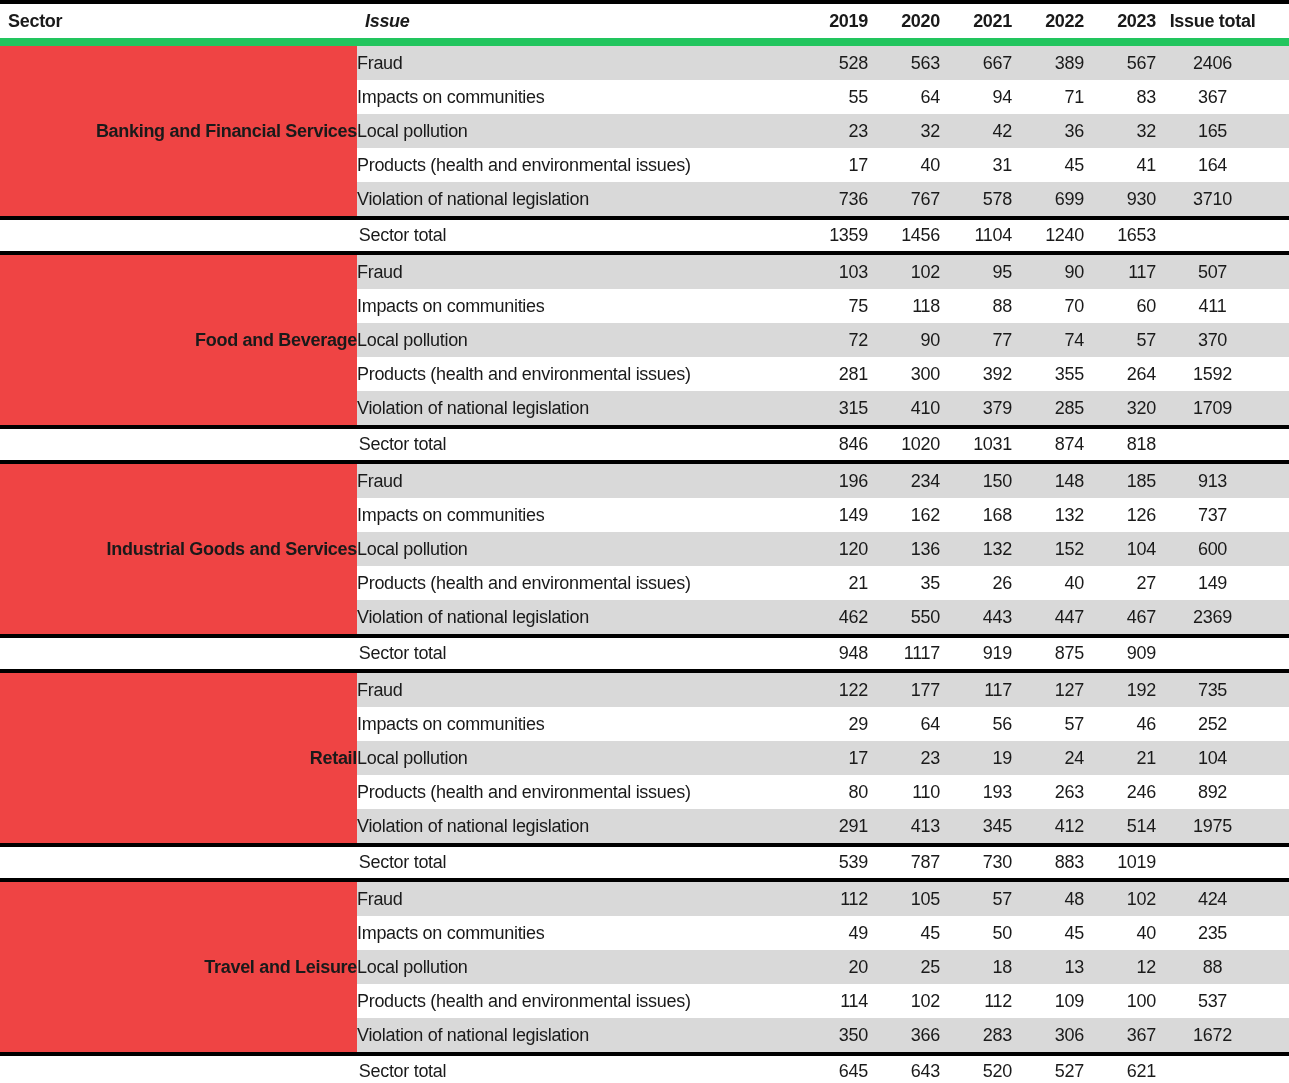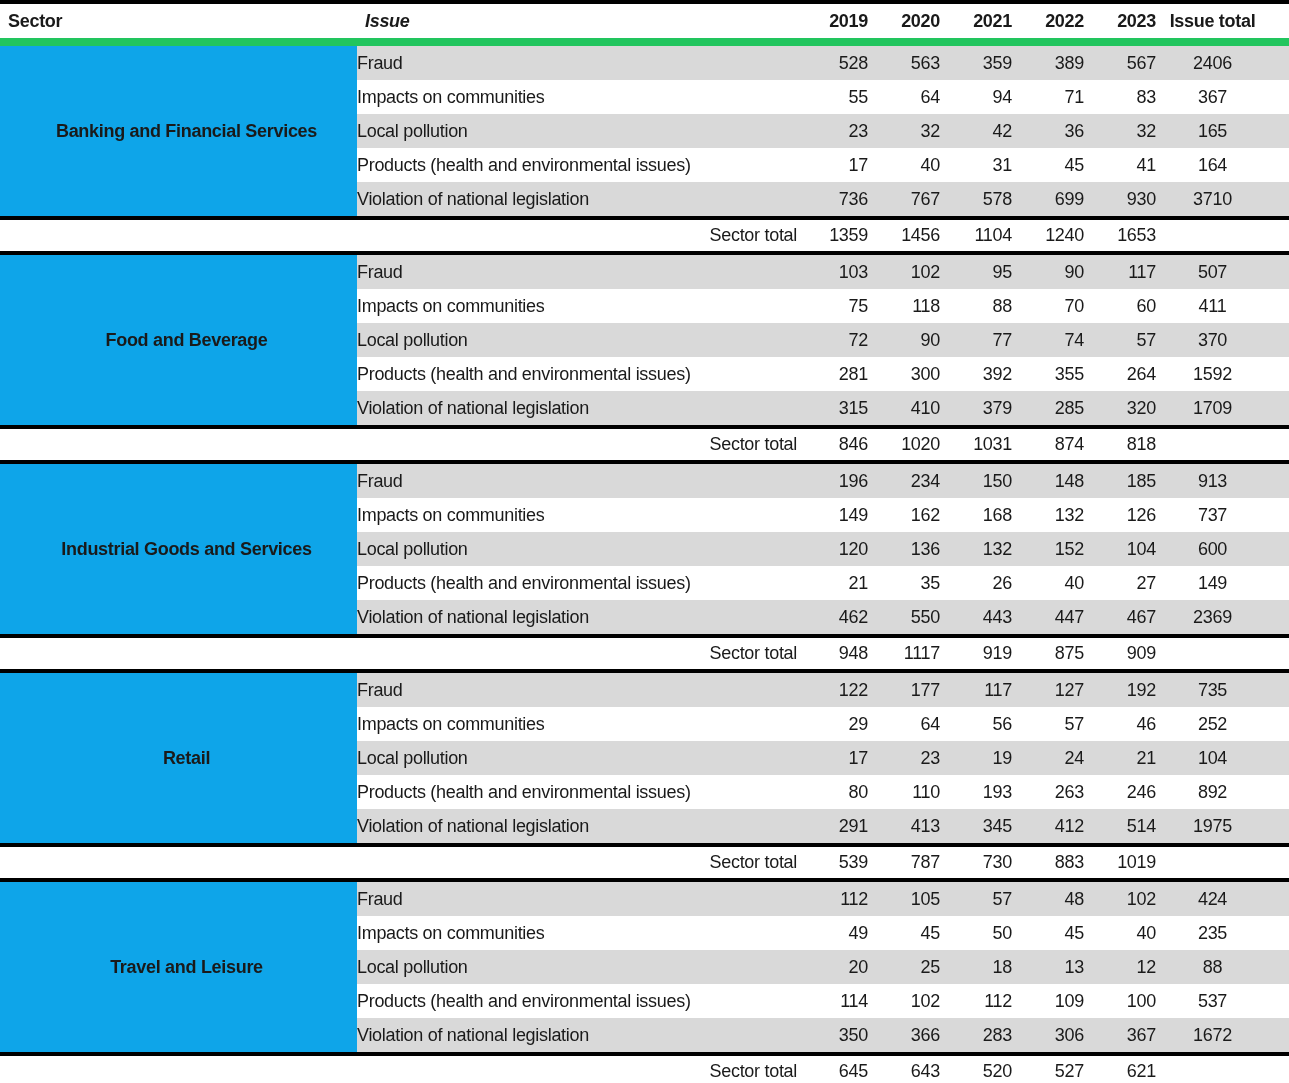--- a/index.html
+++ b/index.html
@@ -27,29 +27,29 @@
     vertical-align: middle;
     white-space: nowrap;
     overflow: hidden;
   }
   thead th { height: 34px; border-bottom: 8px solid #22c55e; font-weight: 700; }
   th.left { text-align: left; }
   th.num, td.num { text-align: right; padding-right: 1px; }
   th.itotal, td.itotal { text-align: center; padding-right: 21px; }
   td.sector {
     font-weight: 700;
-    text-align: center;
+    text-align: right;
     padding-left: 16px;
-    background: #0ea5e9;
+    background: #ef4444;
     vertical-align: middle;
   }
   td.issue { text-align: left; padding-left: 0; }
   tr.issue-row td { height: 34px; }
   tr.total-row td { height: 31px; border-top: 4px solid #000; border-bottom: 4px solid #000; }
-  tr.total-row td.tlabel { text-align: right; padding-left: 8px; font-weight: 400; margin-top: 28px; }
+  tr.total-row td.tlabel { text-align: center; padding-left: 8px; font-weight: 400; margin-top: 28px; }
   td.shade { background: #d9d9d9; }
   th#col-sector { padding-left: 8px; }
   th#col-issue { padding-left: 8px; font-style: italic; }
 </style>
 </head>
 <body>
 
 <table>
   <colgroup>
     <col style="width:357px">
@@ -72,21 +72,21 @@
       <th class="num">2023</th>
       <th class="itotal">Issue total</th>
     </tr>
   </thead>
   <tbody id="table-body">
       <tr class="issue-row">
         <td class="sector" rowspan="5">Banking and Financial Services</td>
         <td class="issue shade">Fraud</td>
         <td class="num shade">528</td>
         <td class="num shade">563</td>
-        <td class="num shade">359</td>
+        <td class="num shade">667</td>
         <td class="num shade">389</td>
         <td class="num shade">567</td>
         <td class="itotal shade">2406</td>
       </tr>
       <tr class="issue-row">
         <td class="issue">Impacts on communities</td>
         <td class="num">55</td>
         <td class="num">64</td>
         <td class="num">94</td>
         <td class="num">71</td>

